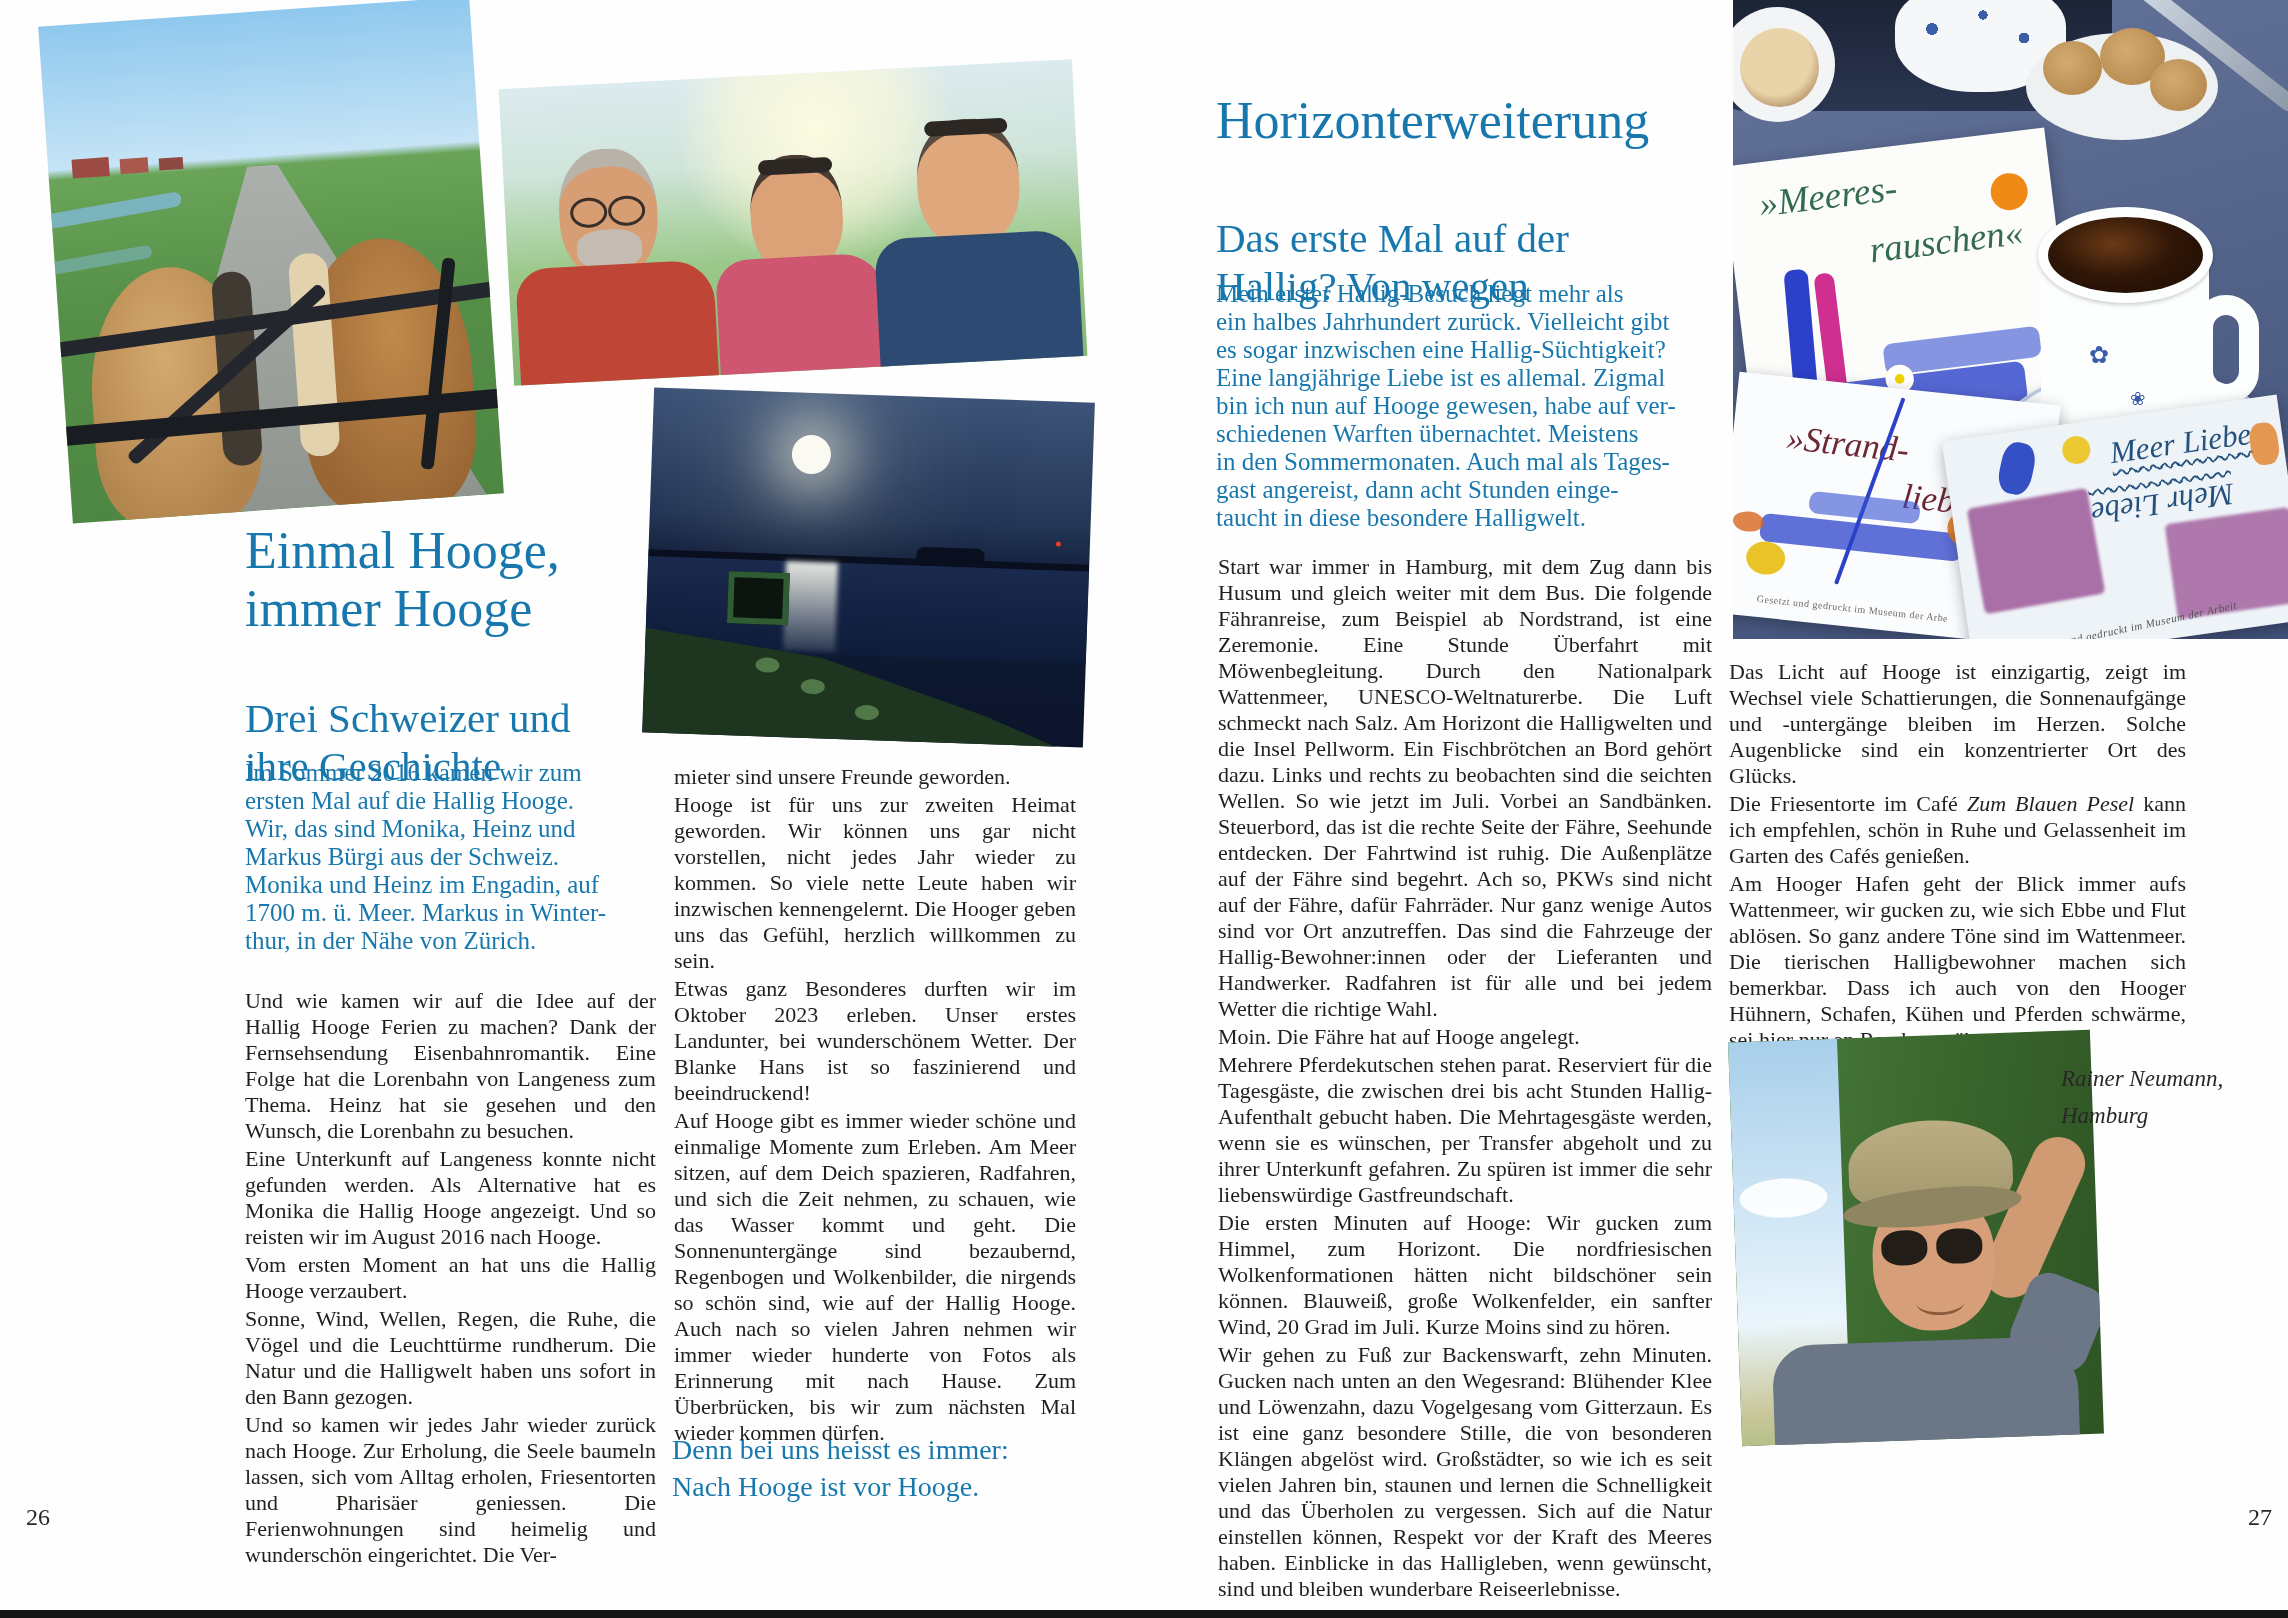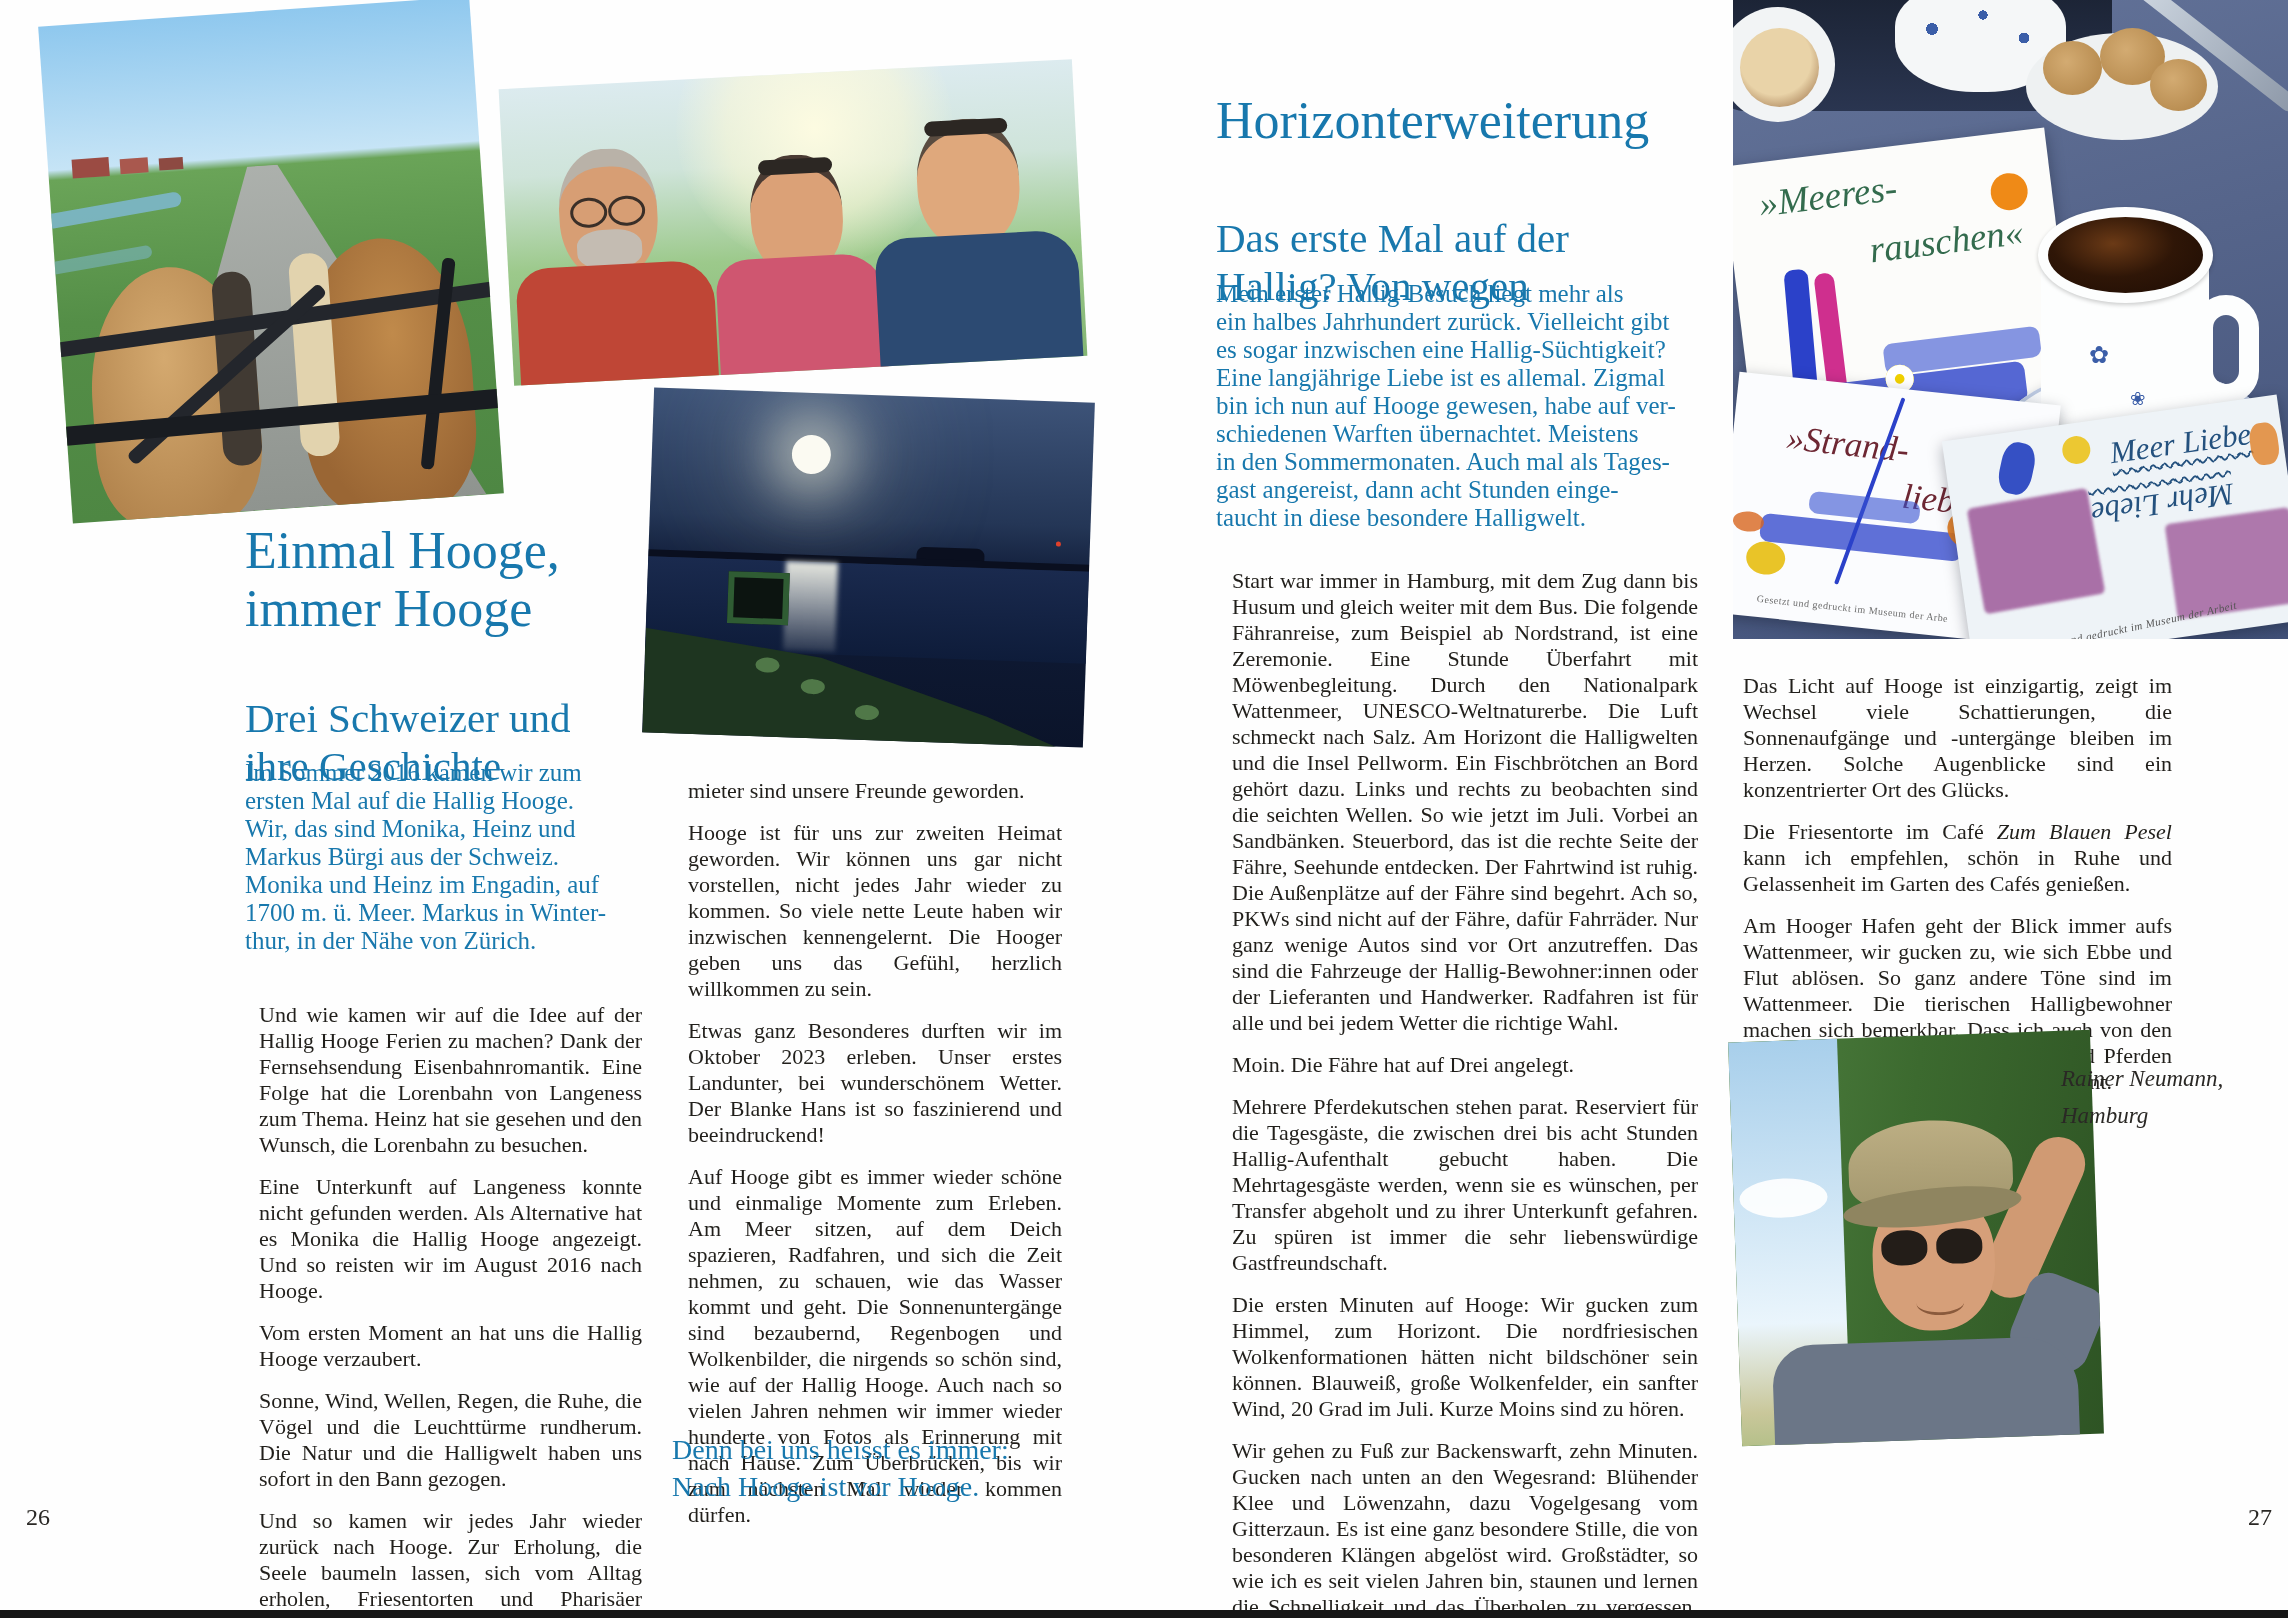--- a/index.html
+++ b/index.html
@@ -3,21 +3,21 @@
 <meta charset="utf-8">
 <style>
   html,body{margin:0;padding:0;background:#e9e9e9;}
   #spread{position:relative;width:2289px;height:1619px;background:#fefefe;overflow:hidden;
           font-family:"Liberation Serif","DejaVu Serif",serif;color:#211f1b;}
   .abs{position:absolute;}
   .h1{font-size:52px;line-height:58px;color:#1878ad;white-space:pre-line;}
   .h2{font-size:41px;line-height:48px;color:#1878ad;white-space:pre-line;margin-top:33px;}
   .intro{font-size:25px;line-height:28px;color:#1878ad;white-space:pre-line;}
   .bodycol{font-size:22px;line-height:26px;text-align:justify;}
-  .bodycol p{margin:16px;}
+  .bodycol p{margin:2px;}
   .closing{font-size:28px;line-height:37px;color:#1878ad;white-space:pre-line;}
   .caption{font-size:23px;line-height:37px;font-style:italic;color:#2a2825;white-space:pre-line;}
   .pagenum{font-size:24px;color:#2a2825;}
   .photo{position:absolute;overflow:hidden;}
   .ital{font-style:italic;}
   
   .pA{background:linear-gradient(180deg,#8fc8ee 0%,#c6e4f6 29%,#6aa458 31%,#548e47 60%,#4e8743 100%);}
   .pA .road{position:absolute;inset:0;background:linear-gradient(180deg,#b9bdb9,#8f948f);
             clip-path:polygon(46% 31%,53% 31%,96% 100%,18% 100%);}
   .pA .house{position:absolute;background:#9b4b43;}
@@ -189,21 +189,21 @@
 es sogar inzwischen eine Hallig-Süchtigkeit?
 Eine langjährige Liebe ist es allemal. Zigmal
 bin ich nun auf Hooge gewesen, habe auf ver-
 schiedenen Warften übernachtet. Meistens
 in den Sommermonaten. Auch mal als Tages-
 gast angereist, dann acht Stunden einge-
 taucht in diese besondere Halligwelt.</div>
 
     <div class="abs bodycol" style="left:72px;top:552px;width:498px;">
       <p>Start war immer in Hamburg, mit dem Zug dann bis Husum und gleich weiter mit dem Bus. Die folgende Fähranreise, zum Beispiel ab Nordstrand, ist eine Zeremonie. Eine Stunde Überfahrt mit Möwenbegleitung. Durch den Nationalpark Wattenmeer, UNESCO-Weltnaturerbe. Die Luft schmeckt nach Salz. Am Horizont die Halligwelten und die Insel Pellworm. Ein Fischbrötchen an Bord gehört dazu. Links und rechts zu beobachten sind die seichten Wellen. So wie jetzt im Juli. Vorbei an Sandbänken. Steuerbord, das ist die rechte Seite der Fähre, Seehunde entdecken. Der Fahrtwind ist ruhig. Die Außenplätze auf der Fähre sind begehrt. Ach so, PKWs sind nicht auf der Fähre, dafür Fahrräder. Nur ganz wenige Autos sind vor Ort anzutreffen. Das sind die Fahrzeuge der Hallig-Bewohner:innen oder der Lieferanten und Handwerker. Radfahren ist für alle und bei jedem Wetter die richtige Wahl.</p>
-      <p>Moin. Die Fähre hat auf Drei angelegt.</p>
+      <p>Moin. Die Fähre hat auf Hooge angelegt.</p>
       <p>Mehrere Pferdekutschen stehen parat. Reserviert für die Tagesgäste, die zwischen drei bis acht Stunden Hallig-Aufenthalt gebucht haben. Die Mehrtagesgäste werden, wenn sie es wünschen, per Transfer abgeholt und zu ihrer Unterkunft gefahren. Zu spüren ist immer die sehr liebenswürdige Gastfreundschaft.</p>
       <p>Die ersten Minuten auf Hooge: Wir gucken zum Himmel, zum Horizont. Die nordfriesischen Wolkenformationen hätten nicht bildschöner sein können. Blauweiß, große Wolkenfelder, ein sanfter Wind, 20 Grad im Juli. Kurze Moins sind zu hören.</p>
       <p>Wir gehen zu Fuß zur Backenswarft, zehn Minuten. Gucken nach unten an den Wegesrand: Blühender Klee und Löwenzahn, dazu Vogelgesang vom Gitterzaun. Es ist eine ganz besondere Stille, die von besonderen Klängen abgelöst wird. Großstädter, so wie ich es seit vielen Jahren bin, staunen und lernen die Schnelligkeit und das Überholen zu vergessen. Sich auf die Natur einstellen können, Respekt vor der Kraft des Meeres haben. Einblicke in das Halligleben, wenn gewünscht, sind und bleiben wunderbare Reiseerlebnisse.</p>
     </div>
 
     <div class="abs bodycol" style="left:583px;top:657px;width:461px;">
       <p>Das Licht auf Hooge ist einzigartig, zeigt im Wechsel viele Schattierungen, die Sonnenaufgänge und -untergänge bleiben im Herzen. Solche Augenblicke sind ein konzentrierter Ort des Glücks.</p>
       <p><span>Die Friesentorte im Café </span><span class="ital">Zum Blauen Pesel</span><span> kann ich empfehlen, schön in Ruhe und Gelassenheit im Garten des Cafés genießen.</span></p>
       <p>Am Hooger Hafen geht der Blick immer aufs Wattenmeer, wir gucken zu, wie sich Ebbe und Flut ablösen. So ganz andere Töne sind im Wattenmeer. Die tierischen Halligbewohner machen sich bemerkbar. Dass ich auch von den Hooger Hühnern, Schafen, Kühen und Pferden schwärme, sei hier nur an Rande erwähnt.</p>
     </div>

